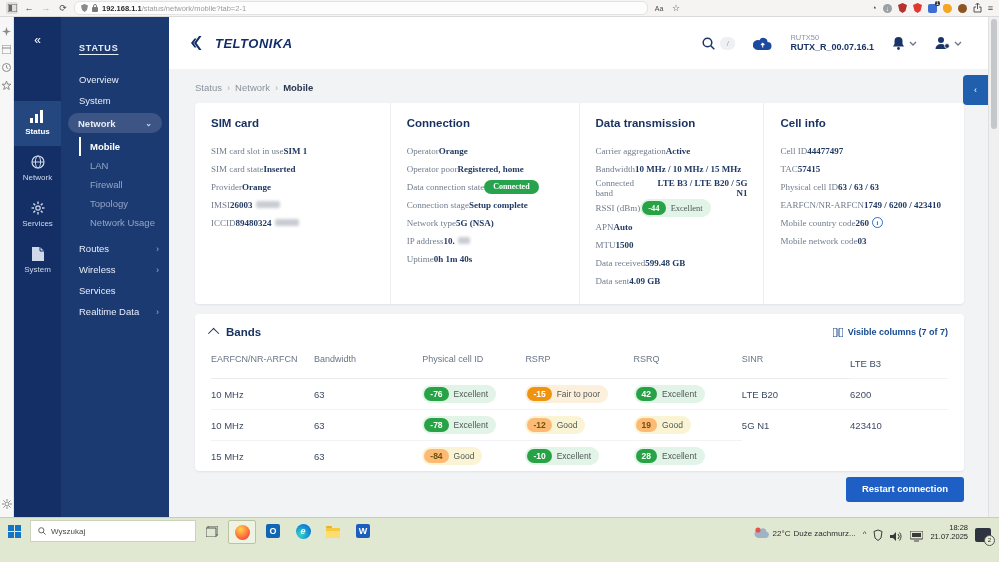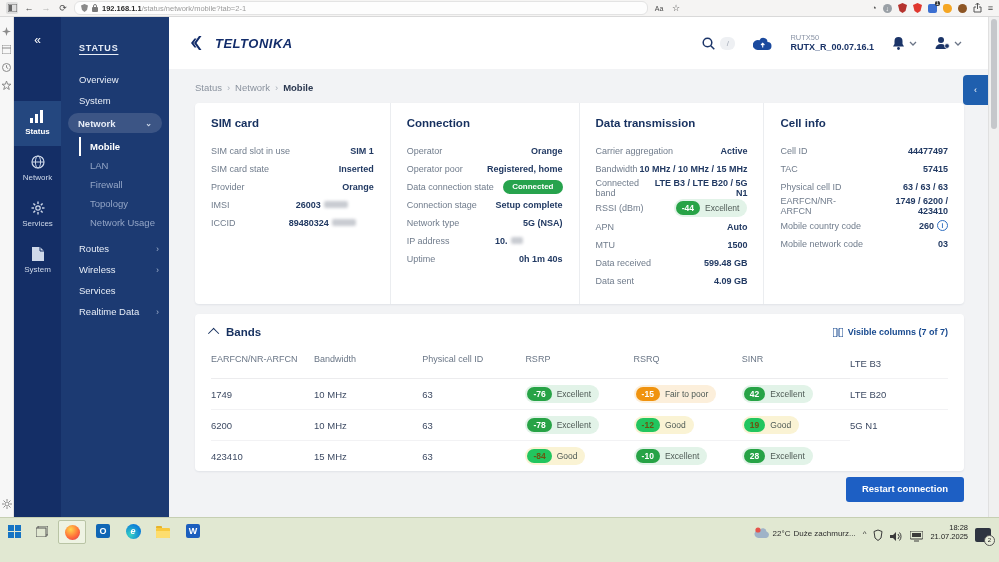--- a/index.html
+++ b/index.html
@@ -59,34 +59,34 @@
   .content{padding:13px 24px 0 26px;flex:1;display:flex;flex-direction:column;}
   .breadcrumb{font-size:9.5px;color:#8a929e;display:flex;align-items:center;gap:5px;}
   .breadcrumb .cur{color:#2b3850;font-weight:bold;}
   .bc-sep{color:#aab0ba;}
 
   .card{background:#fff;border-radius:4px;box-shadow:0 1px 2px rgba(20,40,80,.08);}
   .overview{margin-top:10px;display:grid;grid-template-columns:1fr .97fr .95fr 1.03fr;}
   .ov-col{padding:14px 16px 14px 16px;}
   .ov-col + .ov-col{border-left:1px solid #ebedf0;}
   .ov-title{font-size:11.5px;font-weight:bold;color:#16305f;margin-bottom:13px;}
-  .kv{display:flex;justify-content:space-between;align-items:center;min-height:17px;margin-bottom:1px;}
+  .kv{display:flex;align-items:center;min-height:17px;margin-bottom:1px;font-family:Liberation Serif, serif;}
   .kv .k{font-size:9px;color:#707c8c;}
   .kv .v{font-size:9px;font-weight:bold;color:#223a63;text-align:right;display:flex;align-items:center;gap:3px;}
   .redact{width:24px;height:7px;background:#c9ccd2;border-radius:2px;filter:blur(1.5px);display:inline-block;}
   .redact.sm{width:12px;}
   .pill-solid{background:#27a34d;color:#fff;font-size:8px;font-weight:bold;border-radius:9px;padding:2.5px 9px;}
   .sigbadge{display:inline-flex;align-items:center;gap:5px;padding:2px 8px 2px 2px;border-radius:10px;font-size:8.5px;color:#4e5a55;}
   .sigbadge .num{border-radius:9px;padding:2px 6px;font-weight:bold;font-size:8.5px;color:#fff;}
   .sigbadge[data-tone="green"]{background:#e2f3e8;}
   .sigbadge[data-tone="green"] .num{background:#27a346;}
   .sigbadge[data-tone="orange"]{background:#fcefdb;}
   .sigbadge[data-tone="orange"] .num{background:#f0930f;}
   .sigbadge[data-tone="yellow"]{background:#faf3d4;}
-  .sigbadge[data-tone="yellow"] .num{background:#22c55e;color:#6b5410;}
+  .sigbadge[data-tone="yellow"] .num{background:#fdba74;color:#6b5410;}
   .info-i{width:9px;height:9px;border-radius:50%;border:1px solid #2f6fc1;color:#2f6fc1;font-size:6.5px;display:inline-flex;align-items:center;justify-content:center;font-weight:bold;cursor:pointer;}
 
   .bands{margin-top:10px;padding:12px 16px 0 16px;}
   .bands-head{display:flex;align-items:center;margin-bottom:10px;}
   .bands-title{font-size:11.5px;font-weight:bold;color:#16305f;margin-left:7px;}
   .chev-up{width:7px;height:7px;border-left:1.5px solid #16305f;border-top:1.5px solid #16305f;transform:rotate(45deg) translateY(2px);cursor:pointer;}
   .vis-cols{margin-left:auto;display:flex;align-items:center;gap:5px;color:#17498f;font-size:9px;font-weight:bold;cursor:pointer;}
   .btable{display:grid;grid-template-columns:1fr 1.05fr 1fr 1.05fr 1.05fr 1.05fr .95fr;}
   .bth{font-size:9px;color:#6a7686;padding:6px 0 9px;border-bottom:1px solid #ececee;}
   .btd{font-size:9.5px;color:#3d4a63;display:flex;align-items:center;min-height:30px;border-bottom:1px solid #f2f2f4;}
@@ -494,21 +494,20 @@
             </div>
             <div class="btable">
               <div class="bth">EARFCN/NR-ARFCN</div>
               <div class="bth">Bandwidth</div>
               <div class="bth">Physical cell ID</div>
               <div class="bth">RSRP</div>
               <div class="bth">RSRQ</div>
               <div class="bth">SINR</div>
 
               <div class="btd">LTE B3</div>
-              <div class="btd">1749</div>
               <div class="btd">10 MHz</div>
               <div class="btd">63</div>
               <div class="btd">
                   <span class="sigbadge" data-tone="green">
                     <b class="num">-76</b>
                     <span>Excellent</span>
                   </span>
                 </div>
               <div class="btd">
                   <span class="sigbadge" data-tone="orange">
@@ -585,20 +584,27 @@
 
   <div class="taskbar">
     <div class="tb-btn">
         <span class="win-logo">
           <i></i>
           <i></i>
           <i></i>
           <i></i>
         </span>
       </div>
+    <div class="tb-search">
+      <svg width="8" height="8">
+          <circle cx="3.3" cy="3.3" r="2.6" fill="none" stroke="#666"></circle>
+          <line x1="5.2" y1="5.2" x2="7.6" y2="7.6" stroke="#666"></line>
+        </svg>
+      <span>Wyszukaj</span>
+    </div>
     <div class="tb-btn">
       <svg width="12" height="11">
           <rect x="2" y="0" width="10" height="9" fill="none" stroke="#555"></rect>
           <rect x="0" y="2" width="10" height="9" fill="#e1e8d2" stroke="#555"></rect>
         </svg>
     </div>
     <div class="tb-btn tb-app active">
         <span class="ff-icon"></span>
       </div>
     <div class="tb-btn tb-app">

